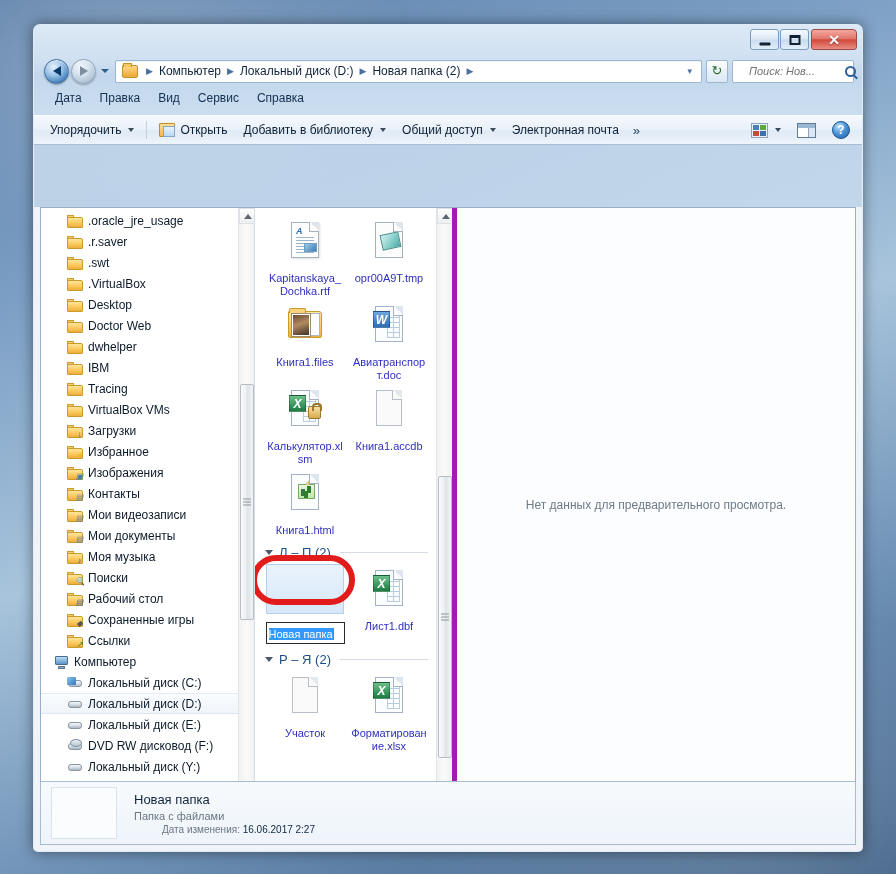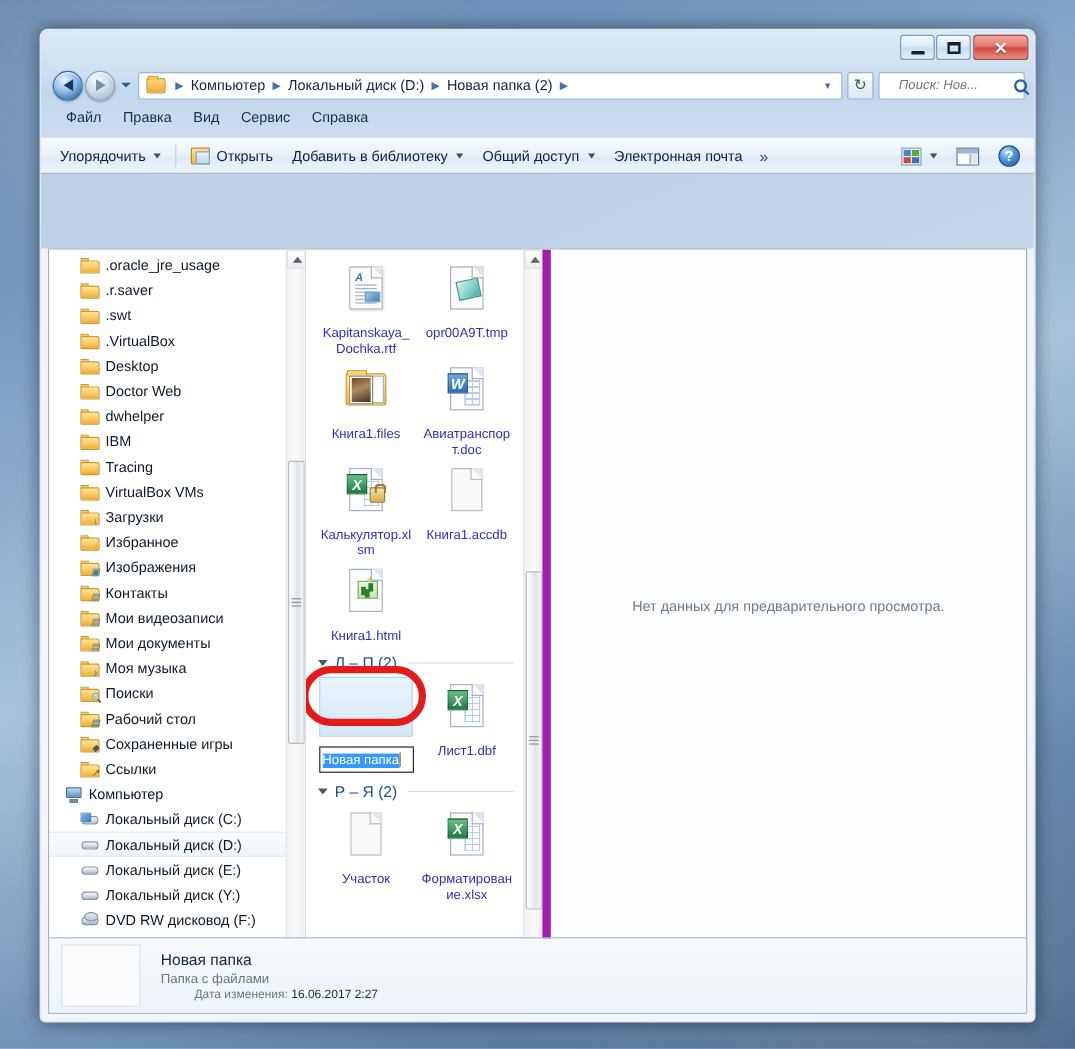--- a/index.html
+++ b/index.html
@@ -405,21 +405,21 @@
     display:inline; box-decoration-break:clone; -webkit-box-decoration-break:clone;
   }
   .caret-bar { display:inline-block; width:1px; height:12px; background:#c06a2a; vertical-align:-2px; }
   .red-ellipse {
     position:absolute; left:-12px; top:-9px; width:104px; height:50px;
     border:6px solid #e21b1b; border-radius:26px; z-index:4; pointer-events:none;
   }
 
   
   .preview {
-    flex:1; position:relative; background:#fcfdfe; border-left:7px solid #a21caf;
+    flex:1; position:relative; background:#fcfdfe; border-left:5px solid #a21caf;
     display:flex; align-items:flex-start; justify-content:center;
   }
   .preview-text {
     margin-top:290px; font-size:12px; color:#6f7b87;
   }
 
   
   .details {
     position:absolute; left:6px; right:6px; bottom:6px; height:64px;
     background: linear-gradient(180deg,#f7fafd 0%, #eef4fa 100%);
@@ -478,21 +478,21 @@
       <span class="crumb-sep">▾</span>
     </div>
     <div class="refresh"></div>
     <div class="searchbox">
       <input placeholder="Поиск: Нов..." style="">
       <span class="mag"></span>
     </div>
   </div>
 
   <div class="menubar" style="position:relative;z-index:2;">
-    <div class="menu-item">Файл</div>
+    <div class="menu-item">Дата</div>
     <div class="menu-item">Правка</div>
     <div class="menu-item">Вид</div>
     <div class="menu-item">Сервис</div>
     <div class="menu-item">Справка</div>
   </div>
 
   <div class="toolbar" style="position:relative;z-index:2;margin-top:6px;">
     <div class="tb-item">
       <span>Упорядочить</span>
       <span class="tb-caret"></span>
@@ -740,31 +740,31 @@
             </div>
             <div class="nav-row">
               <span class="ind" style="width: 20px;"></span>
               <span class="drive-ico">
                 <i class="box"></i>
               </span>
               <span>Локальный диск (E:)</span>
             </div>
             <div class="nav-row">
               <span class="ind" style="width: 20px;"></span>
+              <span class="drive-ico dvd">
+                <i class="box"></i>
+              </span>
+              <span>DVD RW дисковод (F:)</span>
+            </div>
+            <div class="nav-row">
+              <span class="ind" style="width: 20px;"></span>
               <span class="drive-ico">
                 <i class="box"></i>
               </span>
               <span>Локальный диск (Y:)</span>
-            </div>
-            <div class="nav-row">
-              <span class="ind" style="width: 20px;"></span>
-              <span class="drive-ico dvd">
-                <i class="box"></i>
-              </span>
-              <span>DVD RW дисковод (F:)</span>
             </div>
             <div class="nav-row">
               <span class="ind" style="width: 6px;"></span>
               <span class="net-ico">
                 <i class="mon2"></i>
                 <i class="glb"></i>
               </span>
               <span>Сеть</span>
             </div>
             <div class="nav-row">

